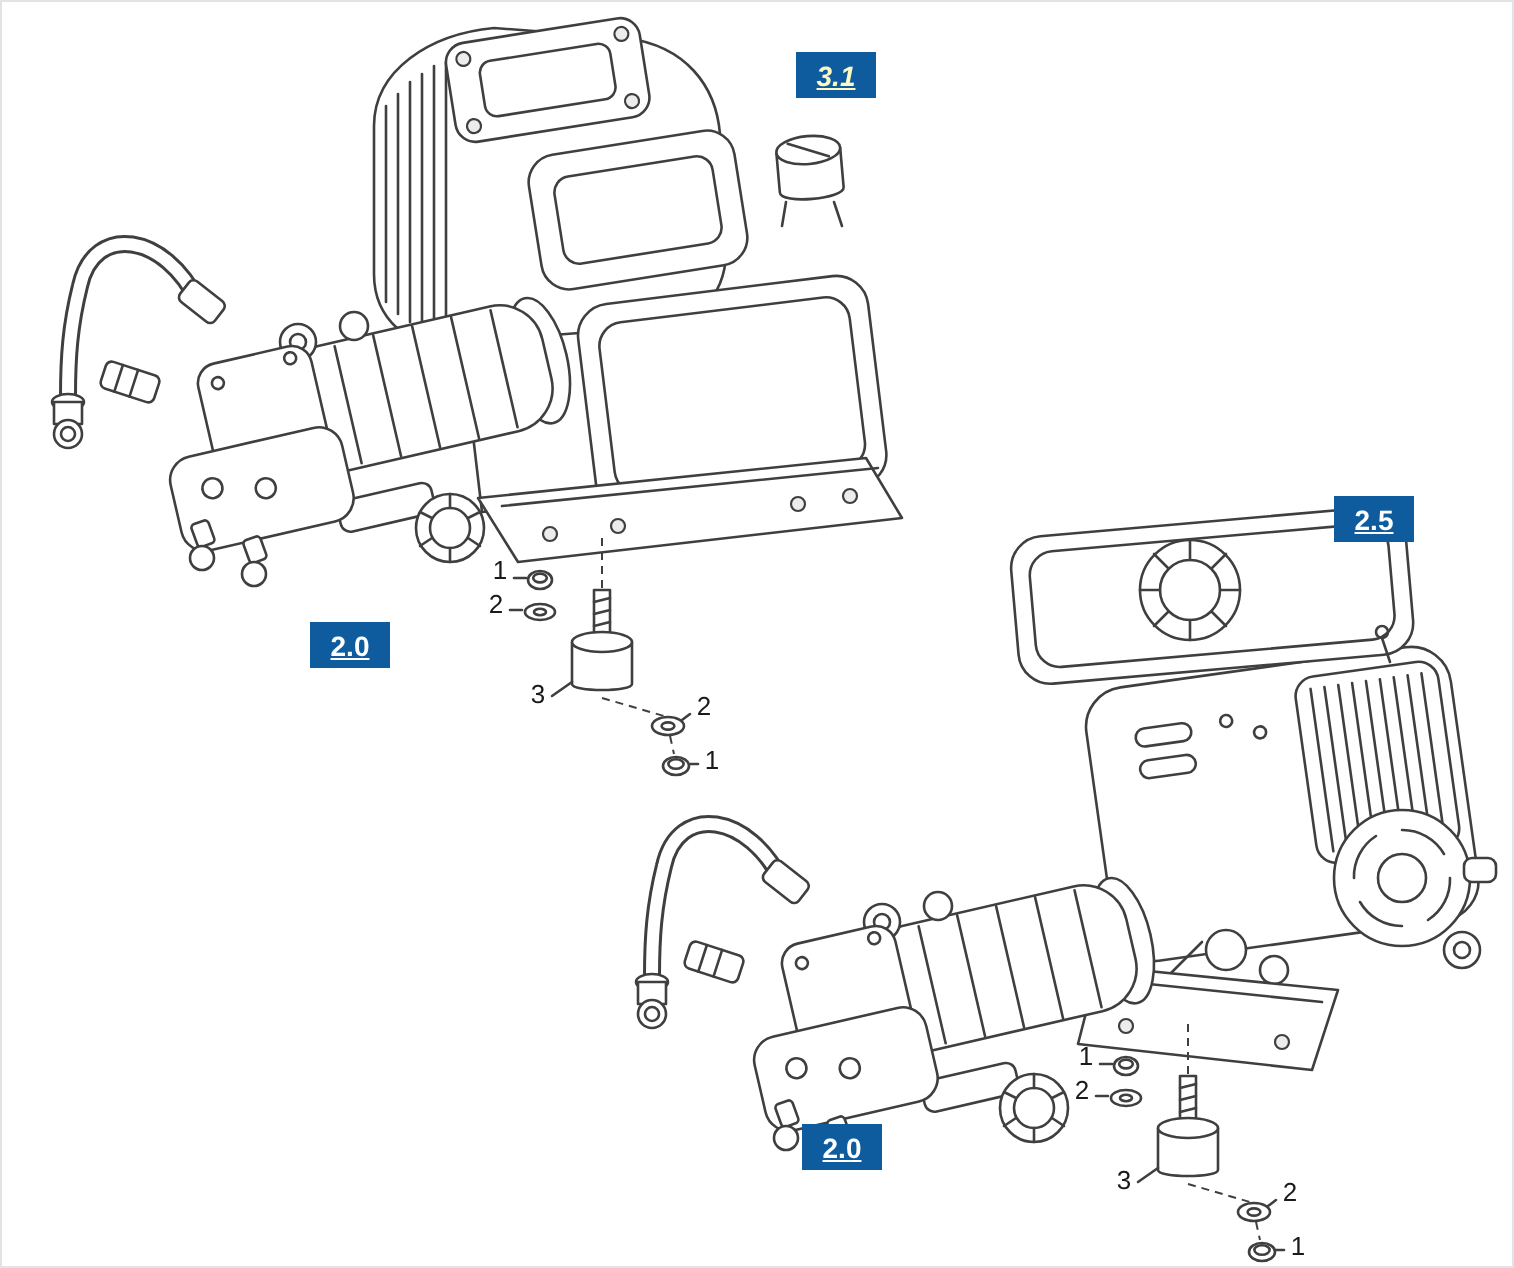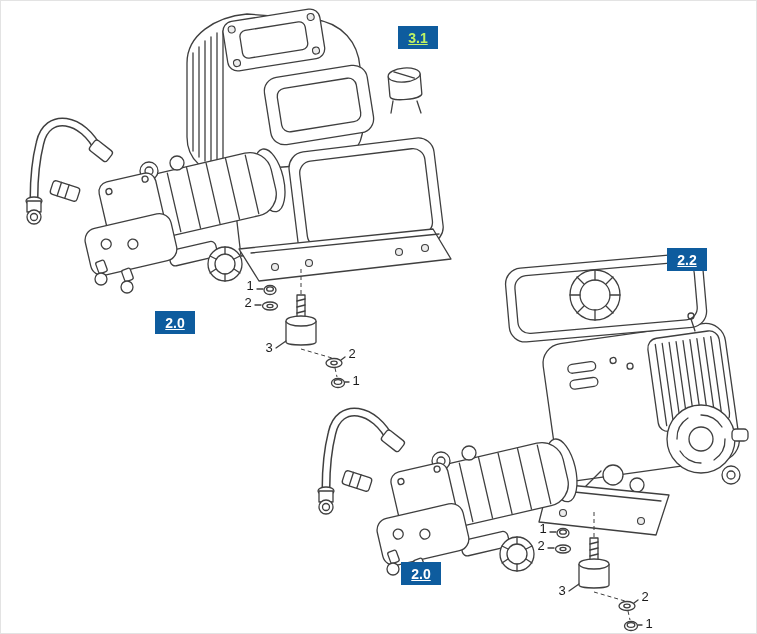--- a/index.html
+++ b/index.html
@@ -253,23 +253,23 @@
         </g>
 
         <circle class="fw" cx="730" cy="474" r="9"></circle>
         <circle class="ln" cx="730" cy="474" r="4"></circle>
       </g>
       <use href="#pump-unit" transform="translate(292,290)"></use>
       <use href="#mount-stack" transform="translate(293,243)"></use>
     </g>
   </svg>
 
-  <div class="part-label" style="left: 397px; top: 25px; background: rgb(14, 92, 158); color: #bef264;">3.1</div>
+  <div class="part-label" style="left: 397px; top: 25px; background: rgb(14, 92, 158); color: #fef9c3; font-style: italic;">3.1</div>
   <div class="part-label" style="left: 154px; top: 310px; background: rgb(14, 92, 158); color: rgb(255, 255, 255);">2.0</div>
-  <div class="part-label" style="left: 666px; top: 247px; background: rgb(14, 92, 158); color: rgb(255, 255, 255);">2.2</div>
+  <div class="part-label" style="left: 666px; top: 247px; background: rgb(14, 92, 158); color: rgb(255, 255, 255);">2.5</div>
   <div class="part-label" style="left: 400px; top: 561px; background: rgb(14, 92, 158); color: rgb(255, 255, 255);">2.0</div>
 
   <span class="callout" style="left:249px;top:284px;">1</span>
   <span class="callout" style="left:247px;top:301px;">2</span>
   <span class="callout" style="left:268px;top:346px;">3</span>
   <span class="callout" style="left:351px;top:352px;">2</span>
   <span class="callout" style="left:355px;top:379px;">1</span>
 
   <span class="callout" style="left:542px;top:527px;">1</span>
   <span class="callout" style="left:540px;top:544px;">2</span>

